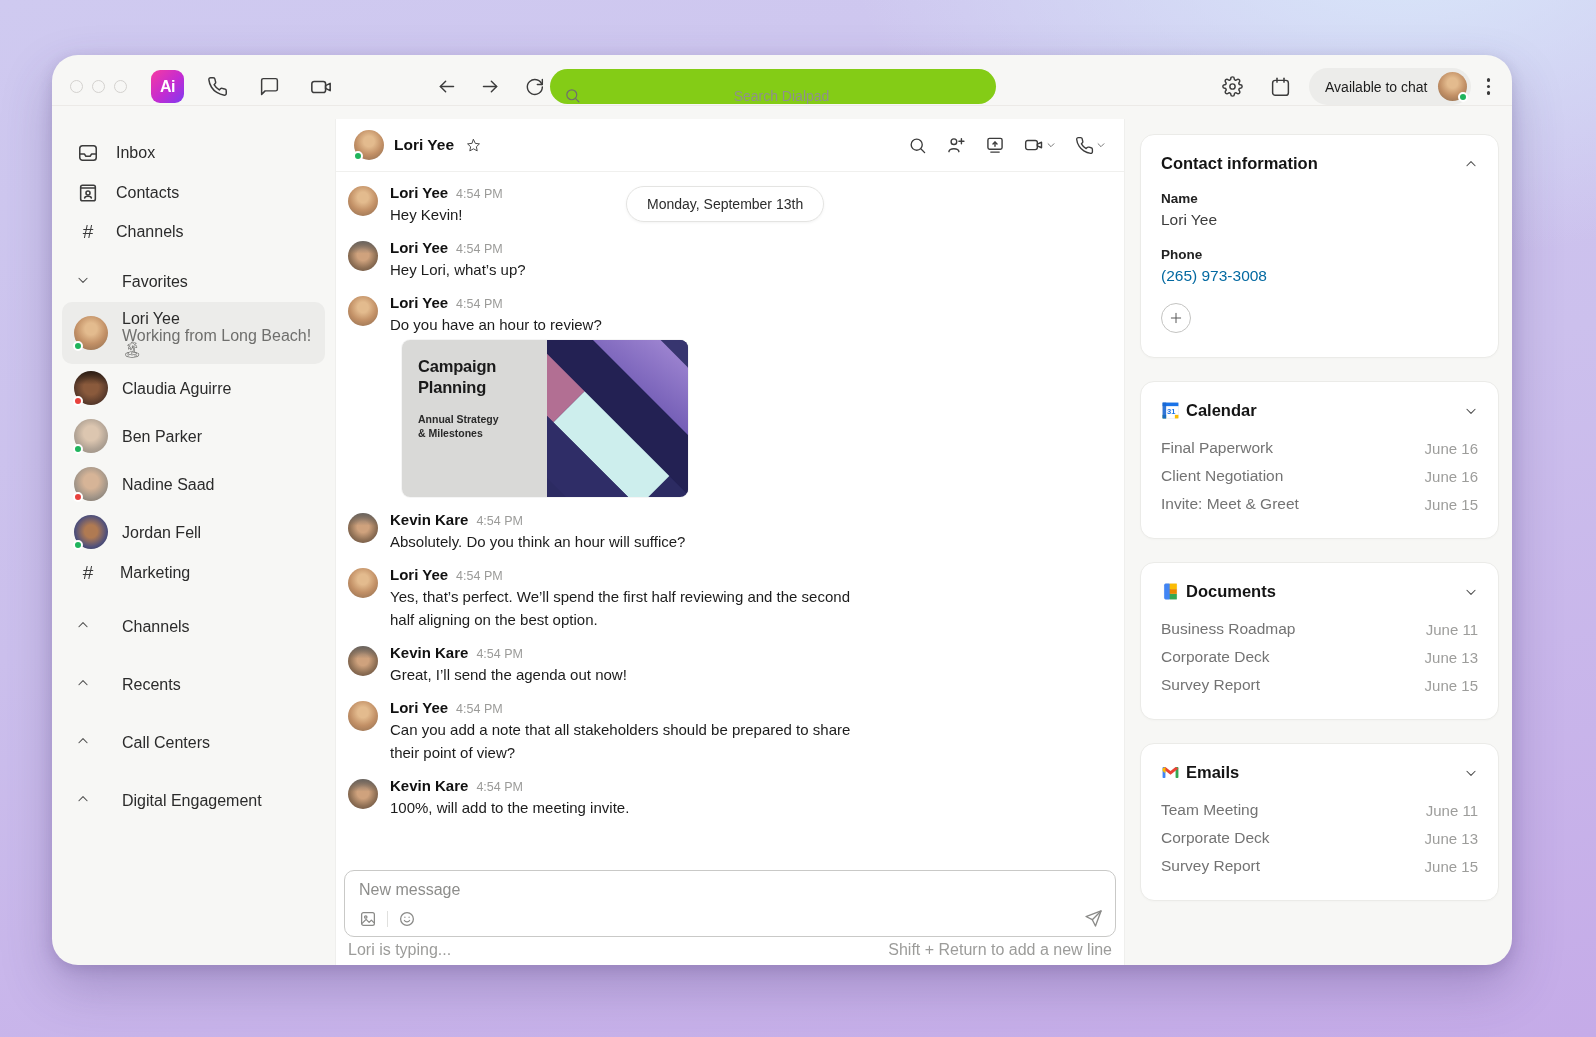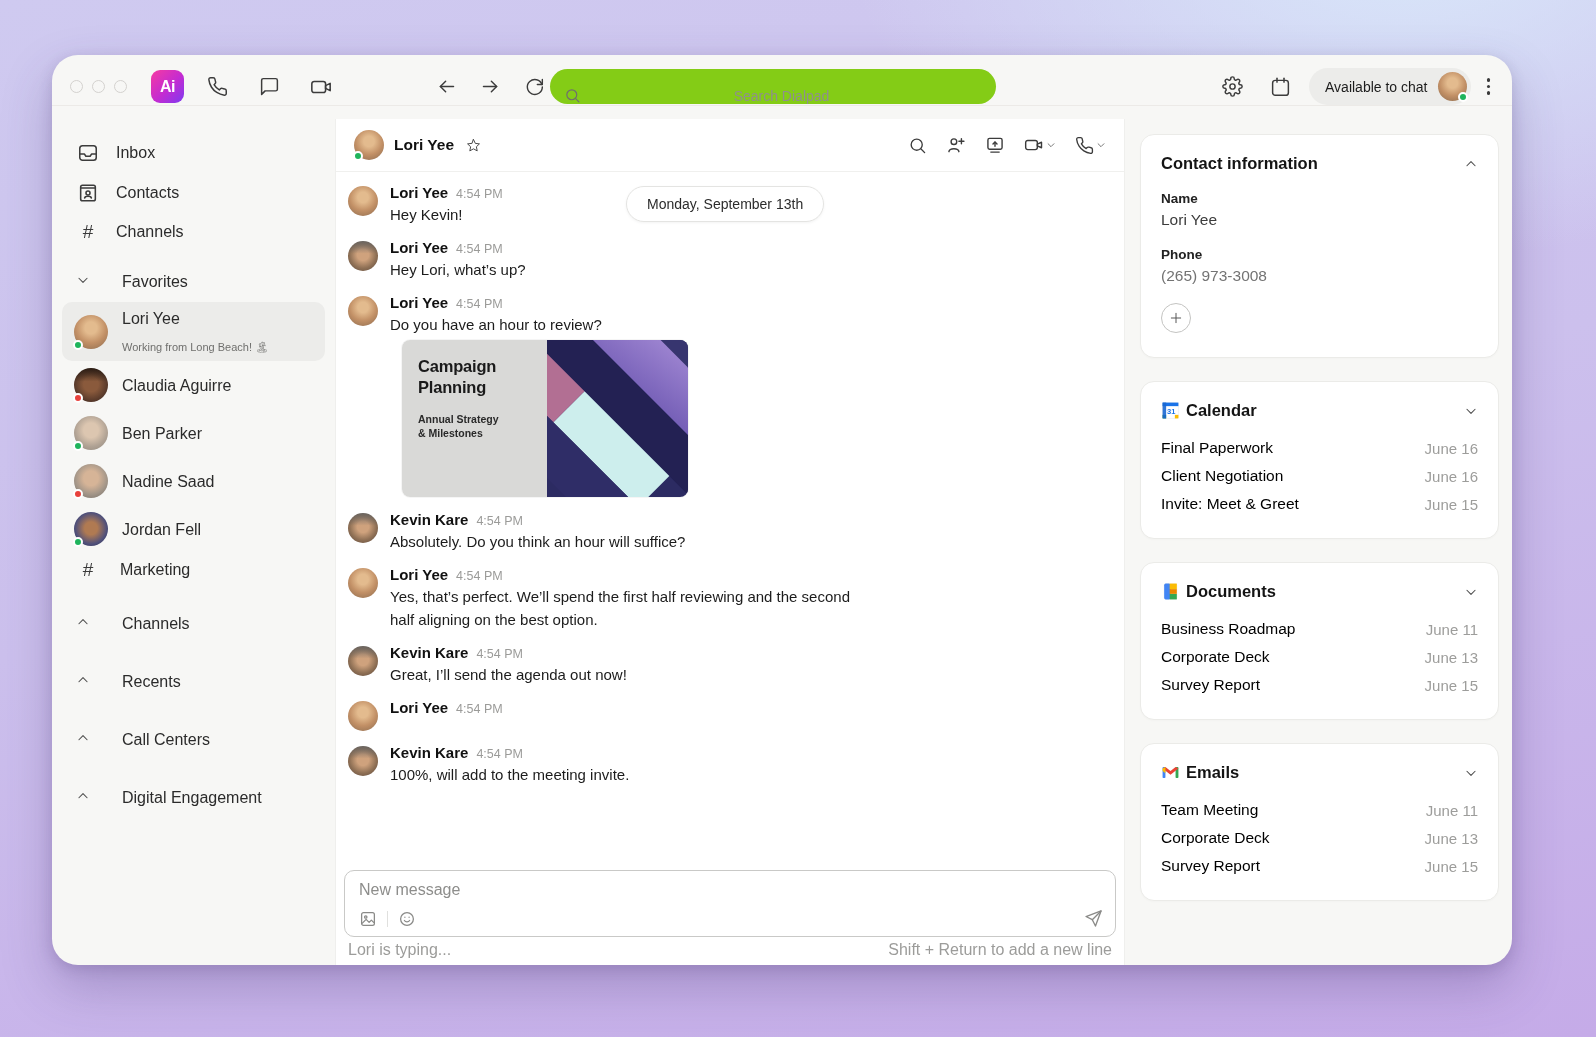--- a/index.html
+++ b/index.html
@@ -65,21 +65,21 @@
   .s-item{ display:flex; align-items:center; gap:16px; padding:9px 14px; border-radius:10px; cursor:pointer;text-align:right; }
   .s-item .s-ic{ width:24px; display:flex; justify-content:center; }
   .s-label{ font-size:16px; color:#2b2b2b; }
   .hash{ font-size:19px; color:#3a3a3a; font-weight:500; line-height:1; }
   .s-section{ display:flex; align-items:center; gap:32px; padding:11px 14px; margin-top:12px; cursor:pointer; }
   .s-section .s-label{ font-size:16px; color:#2b2b2b; }
   .fav-item{ display:flex; align-items:center; gap:14px; padding:7px 12px; border-radius:10px; cursor:pointer; }
   .fav-item.selected{ background:#ececea; }
   .fav-item .avatar{ width:34px; height:34px; }
   .fav-name{ font-size:16px; color:#2b2b2b; line-height:19px; }
-  .fav-status{ font-size:11px; color:#6f6f6d; line-height:14px; margin-top:12px; }
+  .fav-status{ font-size:16px; color:#6f6f6d; line-height:14px; margin-top:1px; }
   .chev{ fill:none; stroke:#4a4a4a; stroke-width:1.8; stroke-linecap:round; stroke-linejoin:round; }
   
   .chat{
     position:absolute; left:283px; top:64px; width:790px; bottom:0;
     background:#fff; border-left:1px solid #efefed; border-right:1px solid #efefed;
     display:flex; flex-direction:column;
   }
   .chat-header{
     height:53px; flex:none; border-bottom:1px solid #f0f0ee;
     display:flex; align-items:center; padding:0 18px; gap:10px;
@@ -127,28 +127,28 @@
   .panel{ position:absolute; left:1074px; top:64px; width:386px; bottom:0; padding:15px 13px 0 14px; overflow:hidden; }
   .card{
     background:#fff; border:1px solid #ebebe8; border-radius:14px;
     padding:19px 20px 20px 20px; margin-bottom:23px; box-shadow:0 1px 2px rgba(0,0,0,.02);
   }
   .card-head{ display:flex; align-items:center; gap:6px; }
   .card-title{ font-size:16.5px; font-weight:700; color:#141414; }
   .card-head .chev-btn{ margin-left:auto; cursor:pointer; display:flex; }
   .fieldlabel{ font-size:13.5px; font-weight:700; color:#222; margin-top:18px; }
   .fieldvalue{ font-size:15.5px; color:#3c3c3c; margin-top:5px; }
-  .fieldvalue.phone{ color:#737373; cursor:pointer; }
+  .fieldvalue.phone{ color:#0369a1; cursor:pointer; }
   .plus-btn{
     width:30px; height:30px; border-radius:50%; border:1px solid #c4c4c2; background:#fff;
     margin-top:18px; display:flex; align-items:center; justify-content:center; cursor:pointer;
   }
   .rows{ margin-top:14px; }
   .row{ display:flex; justify-content:space-between; align-items:center; padding:5px 0; cursor:pointer; }
-  .row-label{ font-size:15.5px; color:#000000; }
+  .row-label{ font-size:15.5px; color:#737373; }
   .row-date{ font-size:15px; color:#9d9d9b; }
   .gicon{ width:19px; height:19px; flex:none; }
 </style>
 </head>
 <body>
 
 <div class="window">
 
   <div class="topbar">
     <div class="tb-left">
@@ -484,20 +484,21 @@
         </div>
       </div>
 
       <div class="msg">
         <span class="avatar av-lori"></span>
         <div>
           <div class="msg-head">
             <span class="msg-sender">Lori Yee</span>
             <span class="msg-time">4:54 PM</span>
           </div>
+          <div class="msg-text">Can you add a note that all stakeholders should be prepared to share their point of view?</div>
         </div>
       </div>
 
       <div class="msg">
         <span class="avatar av-kevin"></span>
         <div>
           <div class="msg-head">
             <span class="msg-sender">Kevin Kare</span>
             <span class="msg-time">4:54 PM</span>
           </div>

